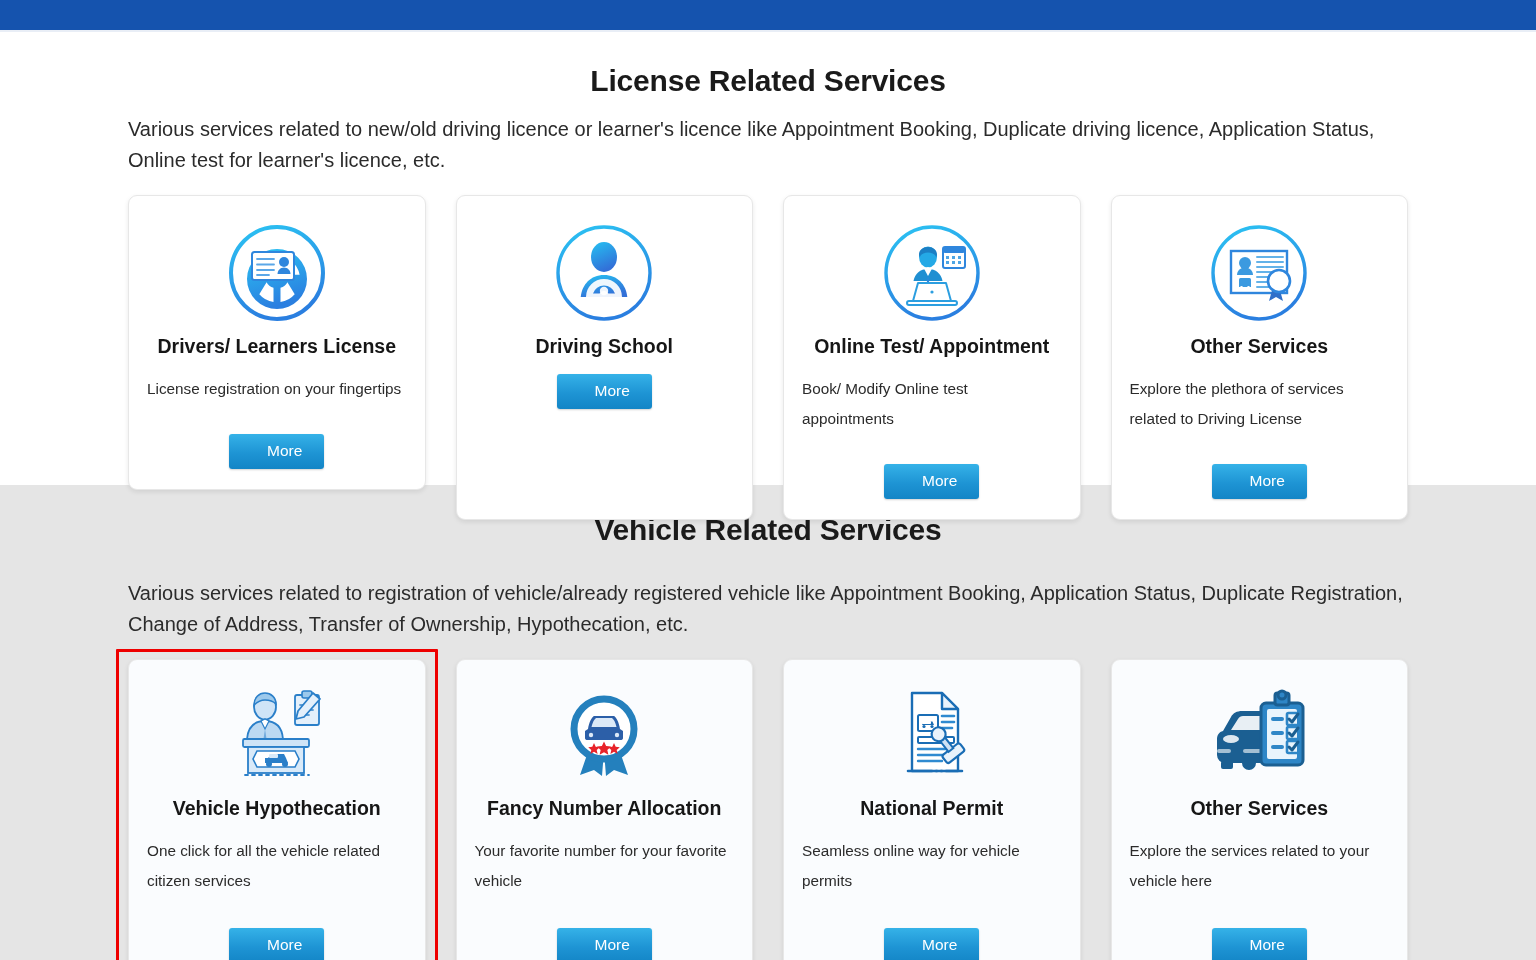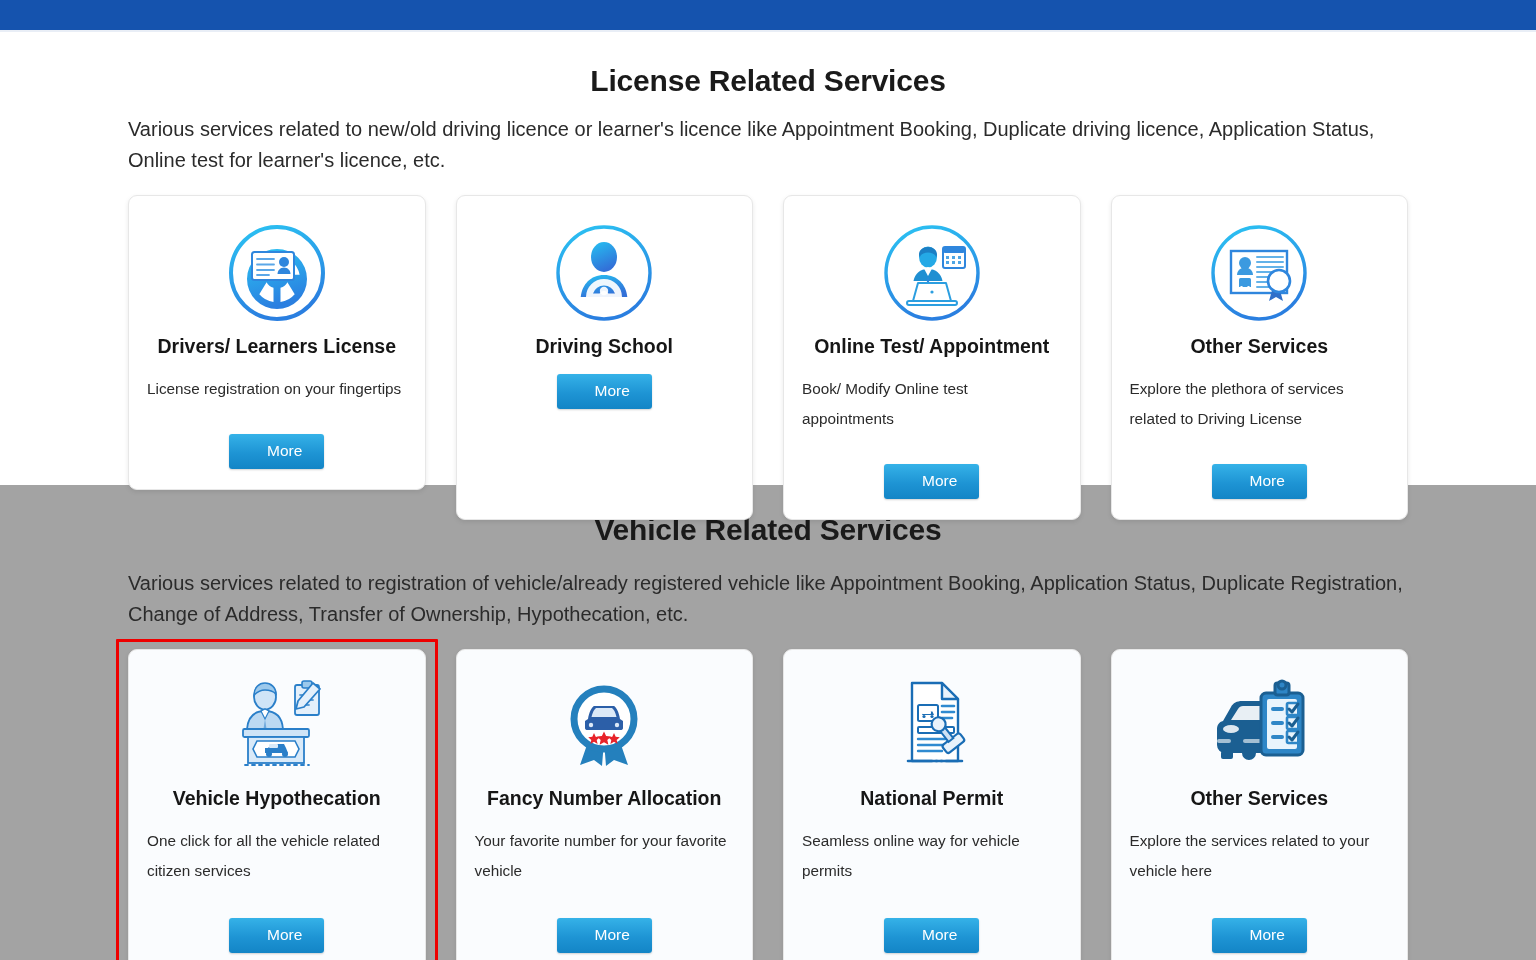--- a/index.html
+++ b/index.html
@@ -21,40 +21,40 @@
   }
   .topbar-underline {
     width: 100%;
     height: 2px;
     background: #e9eef6;
   }
 
   
   .section { width: 100%; padding: 0 128px; }
   .section-license { background: #ffffff; height: 453px; }
-  .section-vehicle { background: #a3a3a3; height: 475px; }
+  .section-vehicle { background: #e5e5e5; height: 475px; }
 
   .section-title {
     text-align: center;
     font-size: 30px;
     font-weight: bold;
     color: #1a1a1a;
     letter-spacing: -0.2px;
     padding-top: 32px;
   }
   .section-vehicle .section-title { padding-top: 28px; }
 
   .section-desc {
     font-size: 20px;
     line-height: 31px;
     color: #2b2b2b;
     margin-top: 16px;
     text-align: left;
   }
-  .section-vehicle .section-desc { margin-top: 21px; }
+  .section-vehicle .section-desc { margin-top: 31px; }
 
   
   .card-grid {
     display: flex;
     gap: 30px;
     margin-top: 19px;
   }
   .card {
     flex: 1 1 0;
     background: #ffffff;

